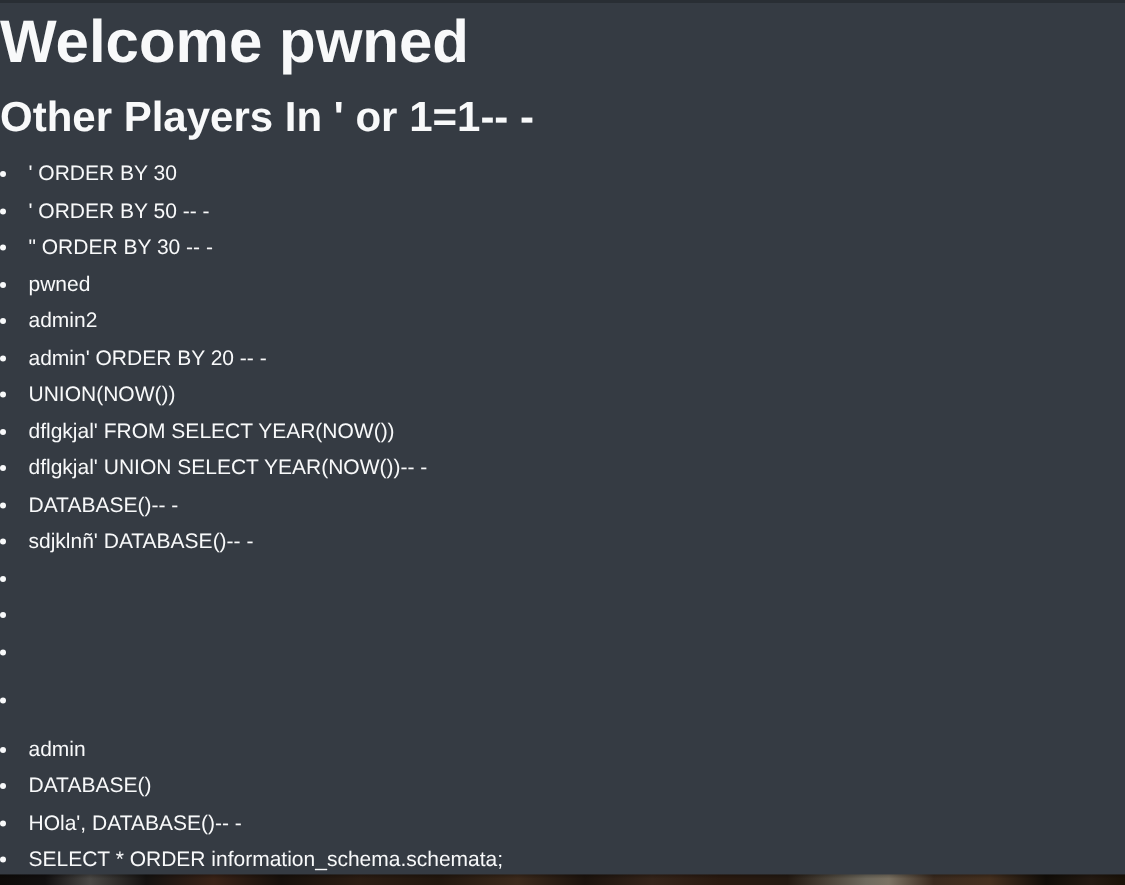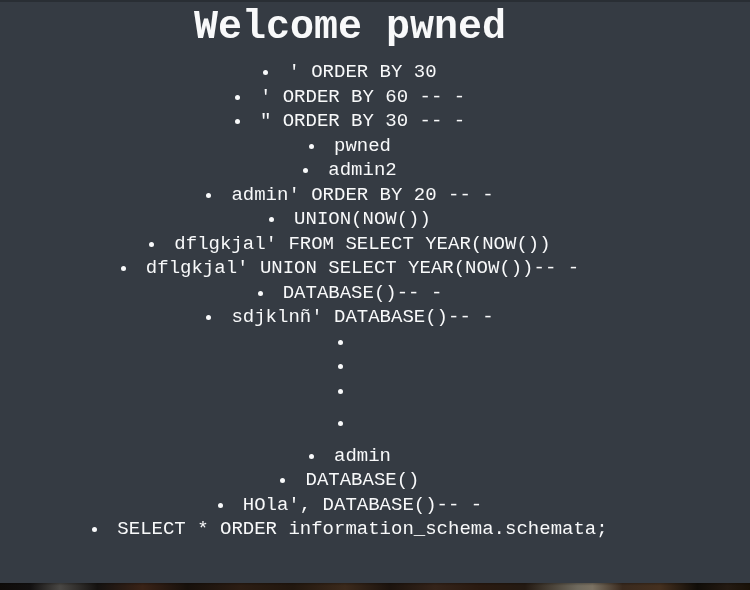--- a/index.html
+++ b/index.html
@@ -17,23 +17,21 @@
     position: absolute;
     top: 0; left: 0; right: 0;
     height: 2px;
     background: rgba(0,0,0,0.22);
     pointer-events: none;
   }
 
   
   .content {
     width: 700px;
-    text-align: center;
     color: #f8f9fa;
-    font-family: Liberation Mono, monospace;
   }
 
   .page-title {
     font-size: 40px;
     font-weight: bold;
     margin: 5px 0 0 0;
     line-height: 46px;
   }
   .page-subtitle {
     font-size: 28px;
@@ -43,21 +41,21 @@
   }
 
   
   ul.player-list {
     list-style-type: disc;
     list-style-position: inside;  
     margin: 9px 0 0 0;
     padding: 0;
   }
   ul.player-list li {
-    font-size: 19px;
+    font-size: 14px;
     line-height: 24.5px;
     font-weight: normal;
   }
   
   ul.player-list li:nth-child(15),
   ul.player-list li:nth-child(16) {
     margin-top: 8px;
   }
 
   
@@ -75,23 +73,24 @@
         #45301f 88%, #110d08 93%, #241a12 97%, #1a1208 100%);
   }
 </style>
 </head>
 <body style="background-color: rgb(53, 59, 67);">
 
 <div class="top-shade"></div>
 
 <div class="content" style="color: rgb(248, 249, 250);">
   <h1 class="page-title">Welcome pwned</h1>
+  <h2 class="page-subtitle">Other Players In ' or 1=1-- -</h2>
   <ul class="player-list">
       <li>' ORDER BY 30</li>
-      <li>' ORDER BY 60 -- -</li>
+      <li>' ORDER BY 50 -- -</li>
       <li>" ORDER BY 30 -- -</li>
       <li>pwned</li>
       <li>admin2</li>
       <li>admin' ORDER BY 20 -- -</li>
       <li>UNION(NOW())</li>
       <li>dflgkjal' FROM SELECT YEAR(NOW())</li>
       <li>dflgkjal' UNION SELECT YEAR(NOW())-- -</li>
       <li>DATABASE()-- -</li>
       <li>sdjklnñ' DATABASE()-- -</li>
       <li></li>

